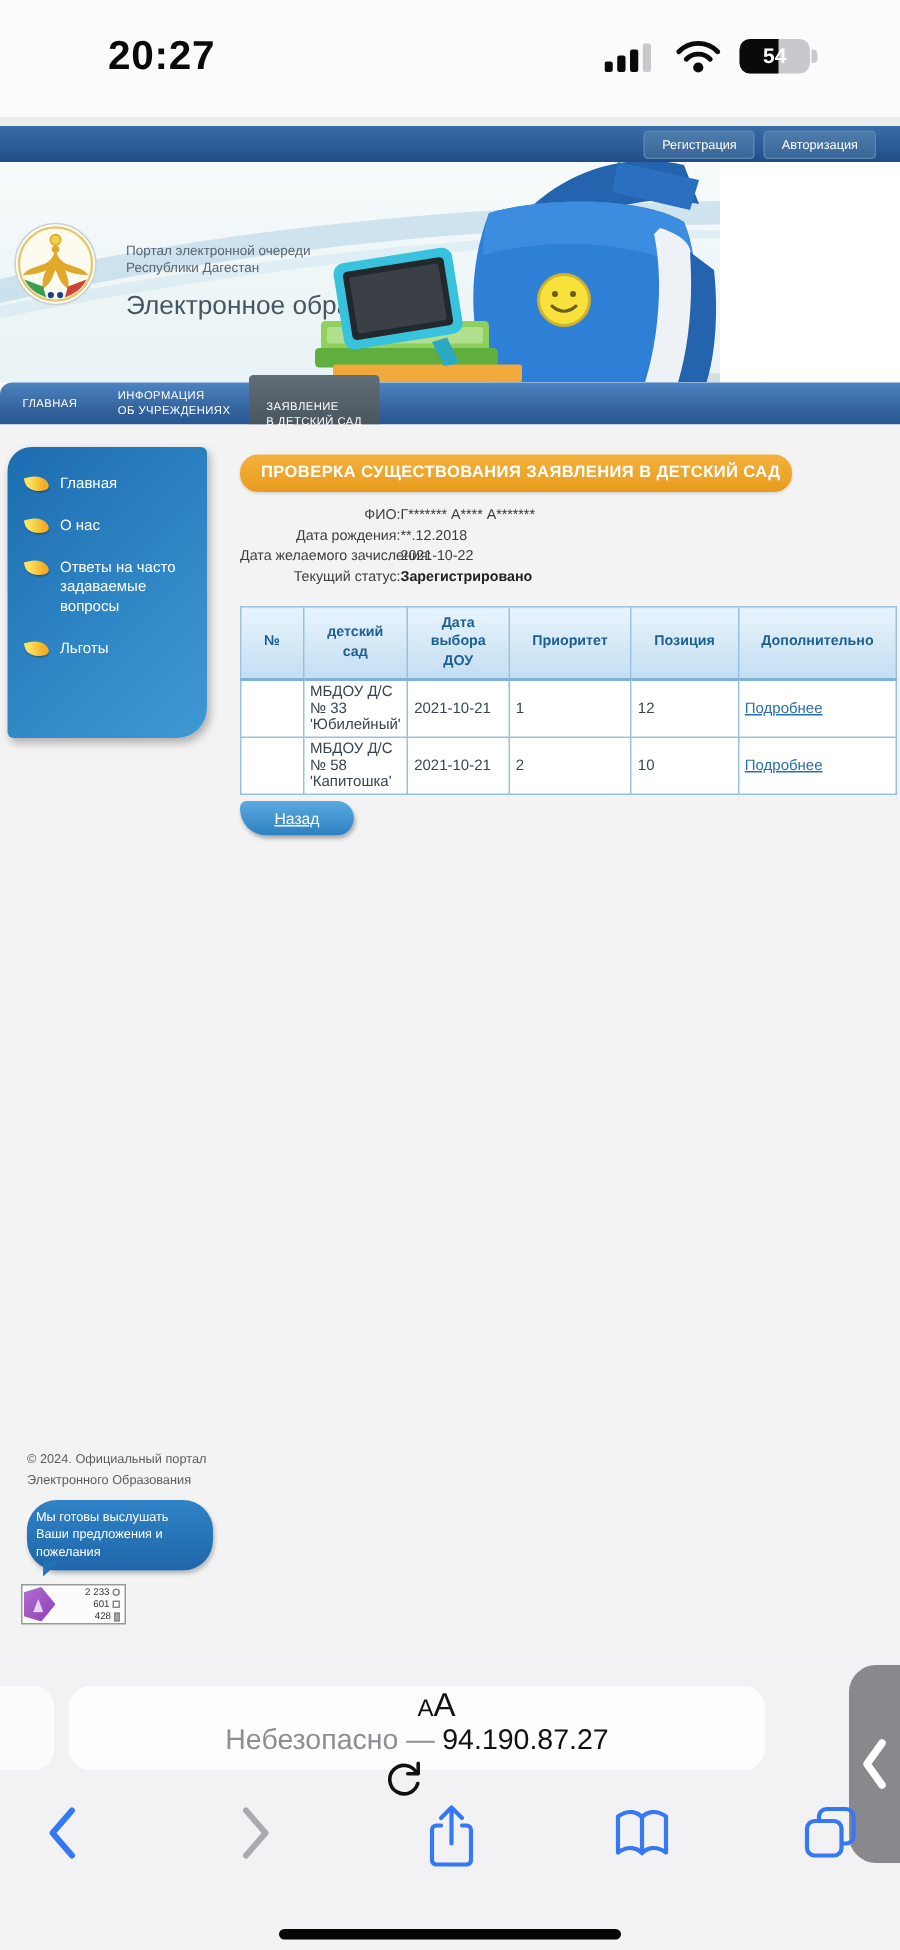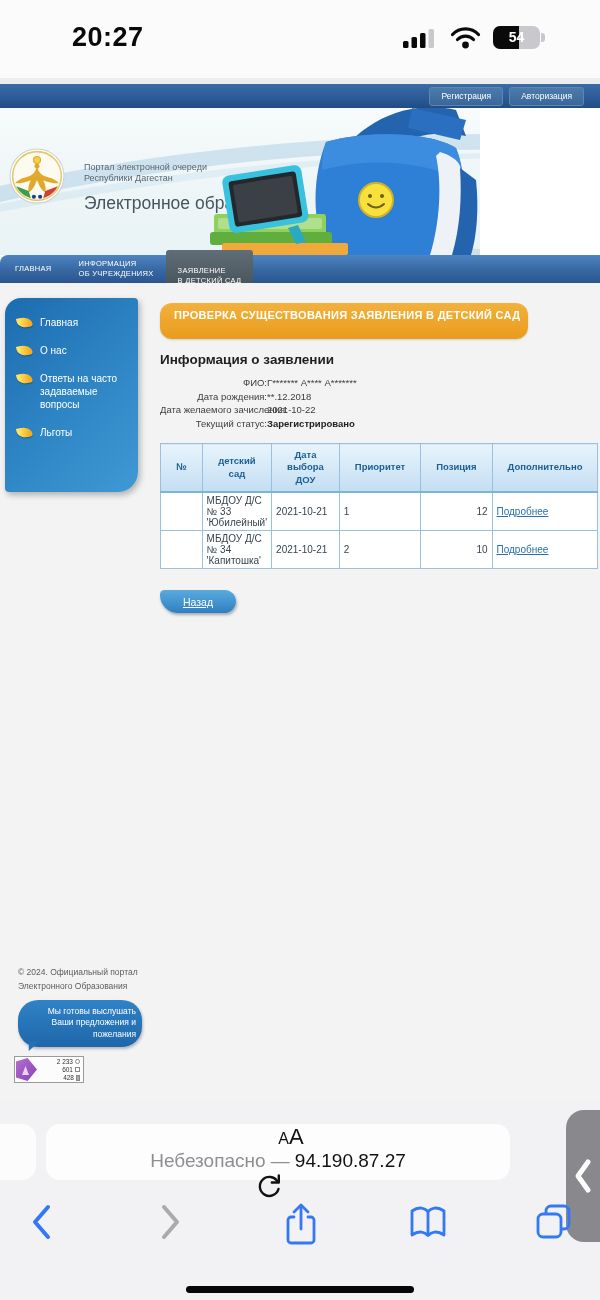--- a/index.html
+++ b/index.html
@@ -52,55 +52,55 @@
     background:linear-gradient(135deg,#1c6cb0 0%,#2f86c5 55%,#3f99d3 100%);
     border-radius:16px 4px 20px 4px; box-shadow:2px 3px 6px rgba(0,0,0,.28); padding:18px 10px 10px 12px; }
   .side-item { display:flex; align-items:flex-start; gap:8px; margin-bottom:15px; cursor:pointer; }
   .leaf { flex:0 0 auto; width:15px; height:11px; margin-top:1px;
     background:linear-gradient(105deg,#ffe25e 20%,#f3ad24 80%);
     border-radius:0 100% 30% 100%; transform:rotate(-14deg); box-shadow:0 1px 1px rgba(0,0,0,.3); }
   .side-label { color:#fff; font-size:10px; line-height:1.3; }
 
   
   .main { position:absolute; left:160px; top:303px; width:437px; }
-  .banner { width:368px; height:36px; border-radius:12px;
+  .banner { width:368px; height:25px; border-radius:12px;
     background:linear-gradient(180deg,#f2b13c 0%,#e99c1d 100%); box-shadow:0 1px 2px rgba(0,0,0,.15);
     color:#fff; font-size:11px; font-weight:700; letter-spacing:.3px; line-height:25px; padding-left:14px; }
   .section-title { margin-top:13px; font-size:13.5px; font-weight:700; color:#1f1f1f; }
   .info-block { margin-top:9px; }
   .info-row { display:flex; font-size:9.5px; color:#3d3d3d; line-height:13.5px;text-align:right; }
   .info-label { width:107px; flex:0 0 auto; white-space:nowrap; }
   .info-value {}
   .info-value.bold { font-weight:700; color:#222; }
 
   
   table.kg { margin-top:13px; width:427px; border-collapse:collapse; background:#fff; }
   table.kg th, table.kg td { border:1px solid #99c1df; }
   table.kg th { background:linear-gradient(180deg,#e8f4fc 0%,#c3def2 100%);
     color:#1c5f93; font-size:9.5px; font-weight:700; text-align:center; padding:5px 15px; line-height:1.3;
     border-bottom:2px solid #7fb2d8; }
   table.kg td { font-size:10px; color:#36454f; height:26px; padding:2px 4px; background:#fff; }
   td.c-num { width:26px; }
   td.c-kg { width:153px; padding-left:8px; }
   td.c-date { width:80px; padding-left:8px; }
   td.c-pri { width:48px; padding-left:8px; }
-  td.c-pos { width:46px; text-align:right; }
+  td.c-pos { width:46px; text-align:left; }
   td.c-more { width:80px; padding-left:8px; }
   .more-link { color:#2a6fae; text-decoration:underline; cursor:pointer; }
 
-  .back-btn { margin-top:21px; width:76px; height:23px; border:none; cursor:pointer;
+  .back-btn { margin-top:4px; width:76px; height:23px; border:none; cursor:pointer;
     background:linear-gradient(180deg,#5aaadf 0%,#2f80c2 100%);
     border-radius:5px 13px 13px 20px; box-shadow:1px 2px 3px rgba(0,0,0,.3);
     color:#fff; font-size:10.5px; font-family:"Liberation Sans",sans-serif;text-decoration:underline; }
 
   
   .copyright { position:absolute; left:18px; top:966px; font-size:8.5px; color:#5c5c5c; line-height:1.6; }
   .bubble { position:absolute; left:18px; top:1000px; width:124px; border-radius:20px; padding:6px 6px 7px;
     background:linear-gradient(180deg,#2f83c6 0%,#1f66aa 100%); box-shadow:1px 2px 3px rgba(0,0,0,.25);
-    color:#fff; font-size:8.5px; text-align:right; line-height:1.35; cursor:pointer; }
+    color:#fff; font-size:8.5px; text-align:left; line-height:1.35; cursor:pointer; }
   .bubble::after { content:""; position:absolute; left:8px; bottom:-12px; border:8px solid transparent;
     border-top:10px solid #2271b4; border-left-width:3px; transform:skewX(-18deg); }
   .counter { position:absolute; left:14px; top:1056px; width:70px; height:27px; background:#fcfcfc;
     border:1px solid #9a9a9a; display:flex; align-items:stretch; cursor:pointer; }
   .counter-gem { flex:0 0 21px; background:linear-gradient(135deg,#b06fd1 0%,#8e3fb4 100%);
     clip-path:polygon(0 15%, 55% 0, 100% 50%, 55% 100%, 0 85%); margin:1px; position:relative; }
   .counter-gem::after { content:""; position:absolute; left:6px; top:8px; width:7px; height:9px;
     background:rgba(255,255,255,.75); clip-path:polygon(0 100%, 50% 0, 100% 100%); }
   .counter-rows { flex:1; display:flex; flex-direction:column; justify-content:center; padding-right:3px; }
   .counter-row { display:flex; justify-content:flex-end; align-items:center; gap:2px;
@@ -232,21 +232,20 @@
       <span class="side-label">Ответы на часто задаваемые вопросы</span>
     </div>
     <div class="side-item">
       <span class="leaf"></span>
       <span class="side-label">Льготы</span>
     </div>
   </div>
 
   <div class="main">
     <div class="banner">ПРОВЕРКА СУЩЕСТВОВАНИЯ ЗАЯВЛЕНИЯ В ДЕТСКИЙ САД</div>
-    <div class="section-title">Информация о заявлении</div>
 
     <div class="info-block">
       <div class="info-row">
         <span class="info-label">ФИО:</span>
         <span class="info-value">Г******* А**** А*******</span>
       </div>
       <div class="info-row">
         <span class="info-label">Дата рождения:</span>
         <span class="info-value">**.12.2018</span>
       </div>
@@ -275,21 +274,21 @@
         <tr>
           <td class="c-num"></td>
           <td class="c-kg">МБДОУ Д/С № 33 'Юбилейный'</td>
           <td class="c-date">2021-10-21</td>
           <td class="c-pri">1</td>
           <td class="c-pos">12</td>
           <td class="c-more"><span class="more-link">Подробнее</span></td>
         </tr>
         <tr>
           <td class="c-num"></td>
-          <td class="c-kg">МБДОУ Д/С № 34 'Капитошка'</td>
+          <td class="c-kg">МБДОУ Д/С № 58 'Капитошка'</td>
           <td class="c-date">2021-10-21</td>
           <td class="c-pri">2</td>
           <td class="c-pos">10</td>
           <td class="c-more"><span class="more-link">Подробнее</span></td>
         </tr>
       </tbody>
     </table>
 
     <button class="back-btn">Назад</button>
   </div>

